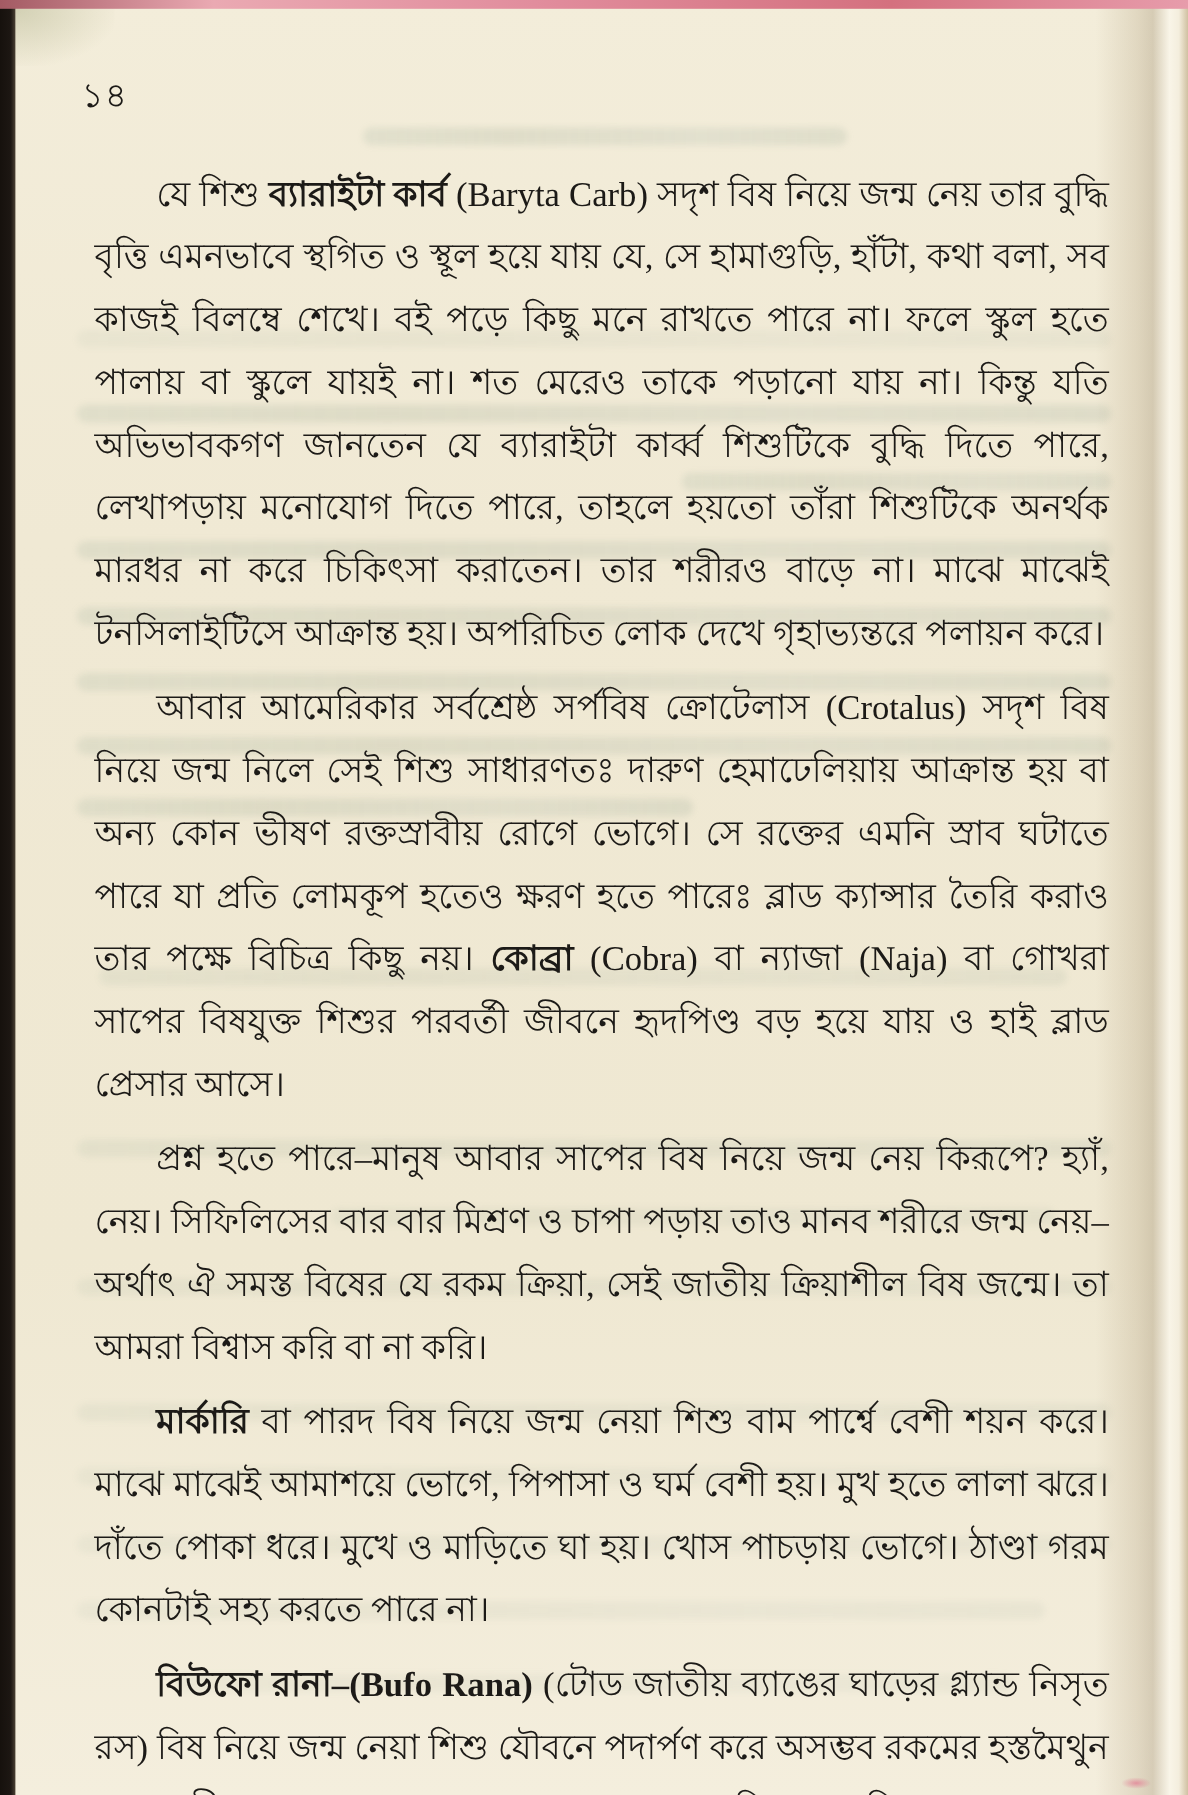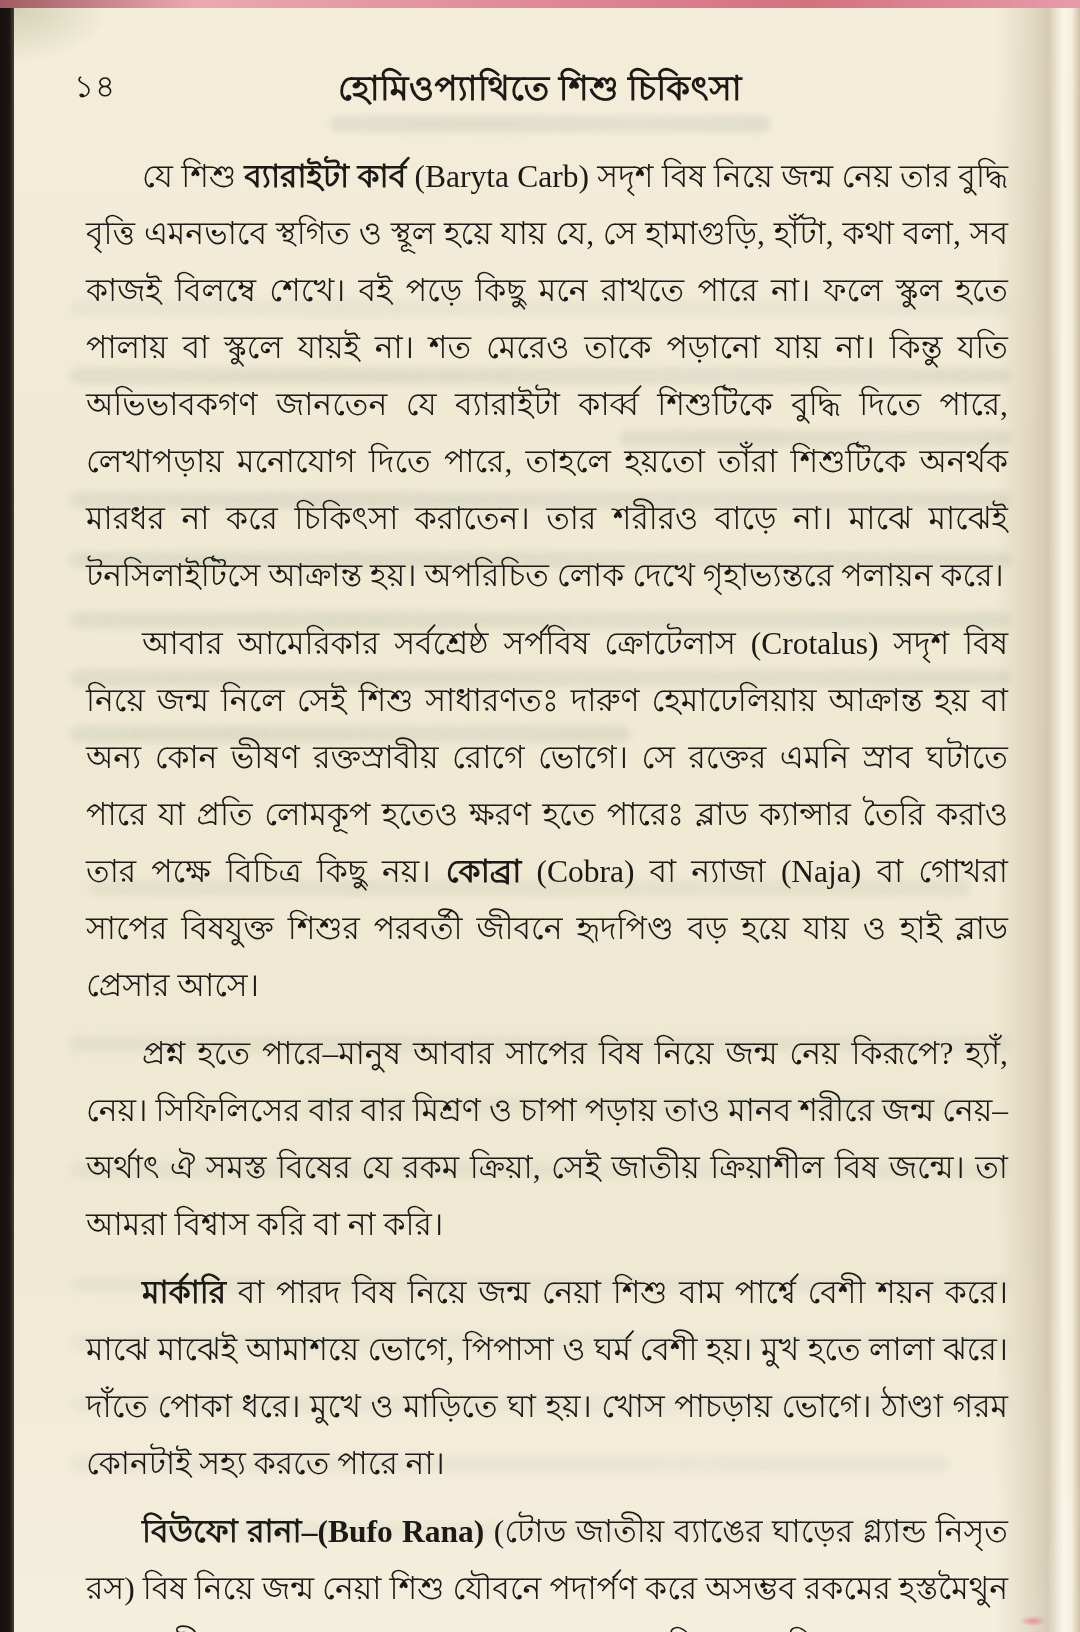--- a/index.html
+++ b/index.html
@@ -106,21 +106,20 @@
   <i class="st" style="top:1098px;left:300px;width:660px;opacity:.6"></i>
   <i class="st" style="top:1162px;left:70px;width:940px;opacity:.6"></i>
   <i class="st" style="top:1276px;left:70px;width:940px;opacity:.6"></i>
   <i class="st" style="top:1334px;left:70px;width:940px;opacity:.5"></i>
   <i class="st" style="top:1396px;left:70px;width:940px;opacity:.5"></i>
   <i class="st" style="top:1456px;left:70px;width:880px;opacity:.5"></i>
   <i class="st" style="top:1522px;left:160px;width:760px;opacity:.5"></i>
 
   <header>
     <span class="pageno">১৪</span>
-    <h1 class="title">হোমিওপ্যাথিতে শিশু চিকিৎসা</h1>
   </header>
 
   <main>
     <p><span>যে শিশু </span><span class="b">ব্যারাইটা কার্ব</span><span> (Baryta Carb) সদৃশ বিষ নিয়ে জন্ম নেয় তার বুদ্ধি বৃত্তি এমনভাবে স্থগিত ও স্থূল হয়ে যায় যে, সে হামাগুড়ি, হাঁটা, কথা বলা, সব কাজই বিলম্বে শেখে। বই পড়ে কিছু মনে রাখতে পারে না। ফলে স্কুল হতে পালায় বা স্কুলে যায়ই না। শত মেরেও তাকে পড়ানো যায় না। কিন্তু যতি অভিভাবকগণ জানতেন যে ব্যারাইটা কার্ব্ব শিশুটিকে বুদ্ধি দিতে পারে, লেখাপড়ায় মনোযোগ দিতে পারে, তাহলে হয়তো তাঁরা শিশুটিকে অনর্থক মারধর না করে চিকিৎসা করাতেন। তার শরীরও বাড়ে না। মাঝে মাঝেই টনসিলাইটিসে আক্রান্ত হয়। অপরিচিত লোক দেখে গৃহাভ্যন্তরে পলায়ন করে।</span></p>
 
     <p><span>আবার আমেরিকার সর্বশ্রেষ্ঠ সর্পবিষ ক্রোটেলাস (Crotalus) সদৃশ বিষ নিয়ে জন্ম নিলে সেই শিশু সাধারণতঃ দারুণ হেমাঢেলিয়ায় আক্রান্ত হয় বা অন্য কোন ভীষণ রক্তস্রাবীয় রোগে ভোগে। সে রক্তের এমনি স্রাব ঘটাতে পারে যা প্রতি লোমকূপ হতেও ক্ষরণ হতে পারেঃ ব্লাড ক্যান্সার তৈরি করাও তার পক্ষে বিচিত্র কিছু নয়। </span><span class="b">কোব্রা</span><span> (Cobra) বা ন্যাজা (Naja) বা গোখরা সাপের বিষযুক্ত শিশুর পরবর্তী জীবনে হৃদপিণ্ড বড় হয়ে যায় ও হাই ব্লাড প্রেসার আসে।</span></p>
 
     <p><span>প্রশ্ন হতে পারে–মানুষ আবার সাপের বিষ নিয়ে জন্ম নেয় কিরূপে? হ্যাঁ, নেয়। সিফিলিসের বার বার মিশ্রণ ও চাপা পড়ায় তাও মানব শরীরে জন্ম নেয়–অর্থাৎ ঐ সমস্ত বিষের যে রকম ক্রিয়া, সেই জাতীয় ক্রিয়াশীল বিষ জন্মে। তা আমরা বিশ্বাস করি বা না করি।</span></p>
 
     <p><span class="b">মার্কারি</span><span> বা পারদ বিষ নিয়ে জন্ম নেয়া শিশু বাম পার্শ্বে বেশী শয়ন করে। মাঝে মাঝেই আমাশয়ে ভোগে, পিপাসা ও ঘর্ম বেশী হয়। মুখ হতে লালা ঝরে। দাঁতে পোকা ধরে। মুখে ও মাড়িতে ঘা হয়। খোস পাচড়ায় ভোগে। ঠাণ্ডা গরম কোনটাই সহ্য করতে পারে না।</span></p>

